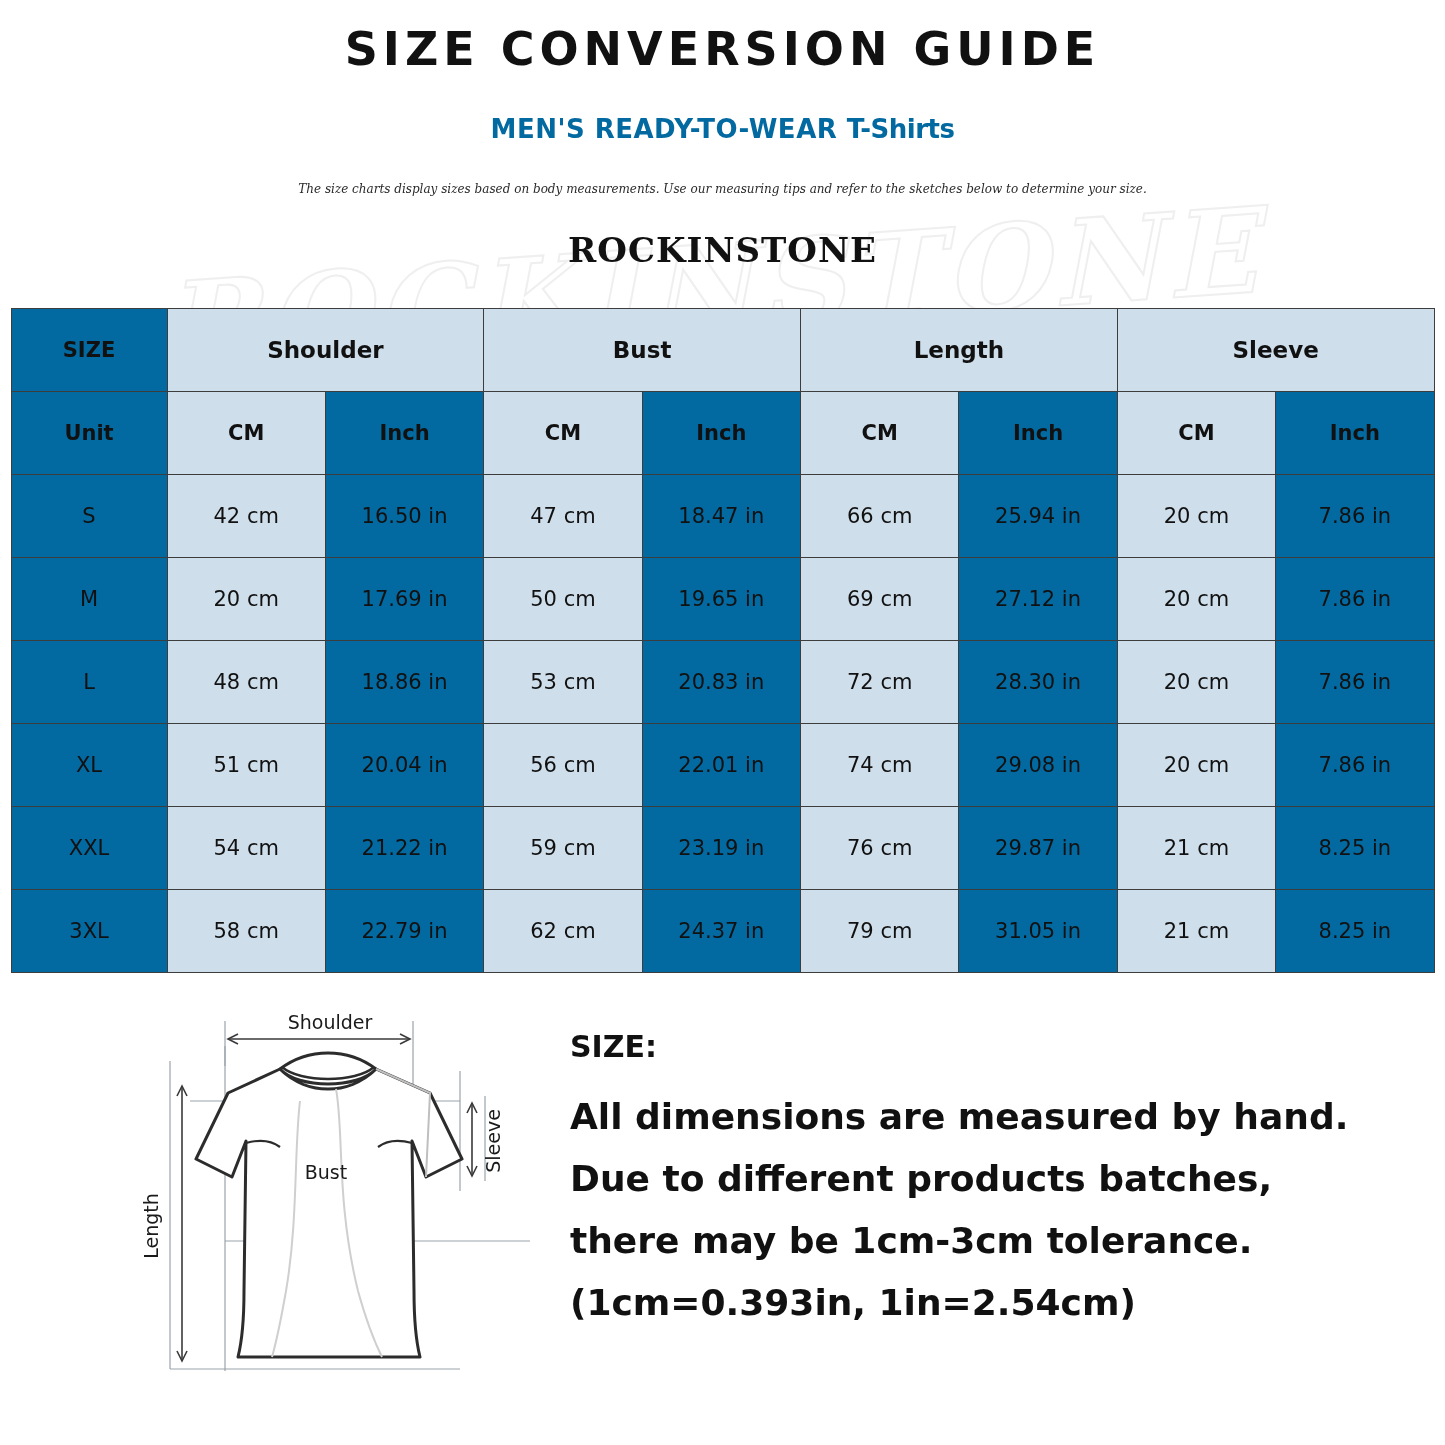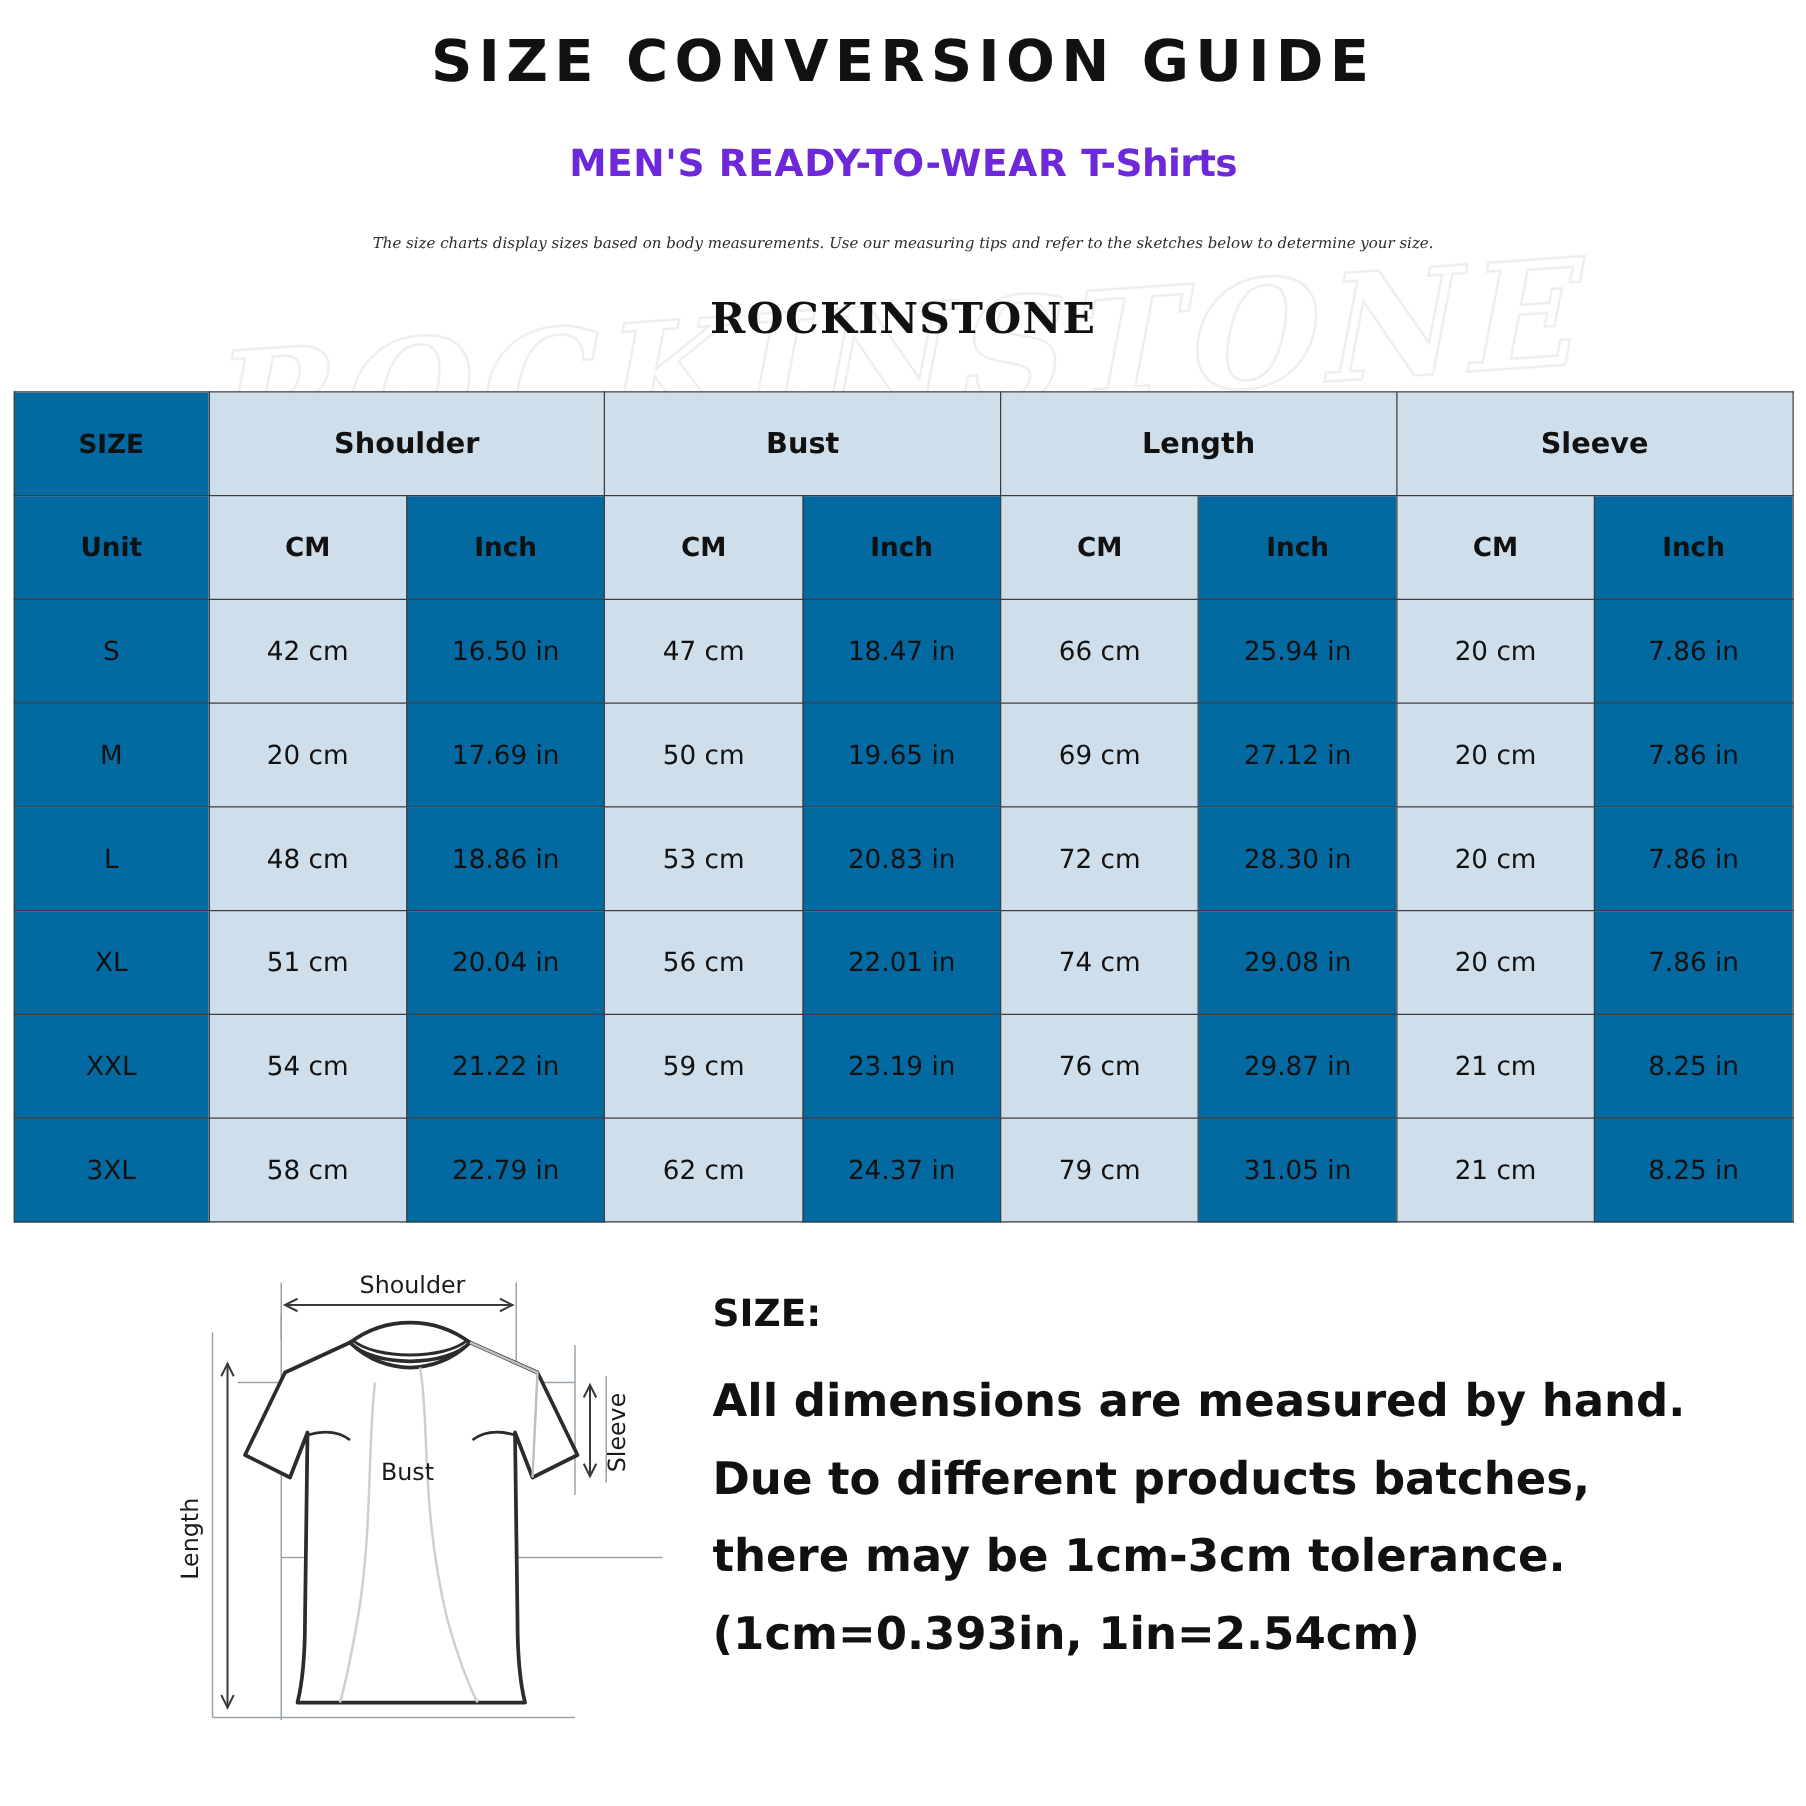--- a/index.html
+++ b/index.html
@@ -50,25 +50,25 @@
   .main-title {
     text-align: center;
     font-size: 46px;
     font-weight: bold;
     letter-spacing: 5px;
     margin: 22px 0 0 0;
     color: #111;
   }
   .subtitle {
     text-align: center;
-    font-size: 30px;
+    font-size: 26px;
     font-weight: bold;
     letter-spacing: 0.5px;
     margin: 38px 0 0 0;
-    color: #6d28d9;
+    color: #0369a1;
   }
   .subtitle .sub-em {
     letter-spacing: -0.5px;
   }
   .desc {
     margin: 34px auto 0 auto;
     width: 980px;
     text-align: center;
     font-family: "DejaVu Serif", serif;
     font-style: italic;

